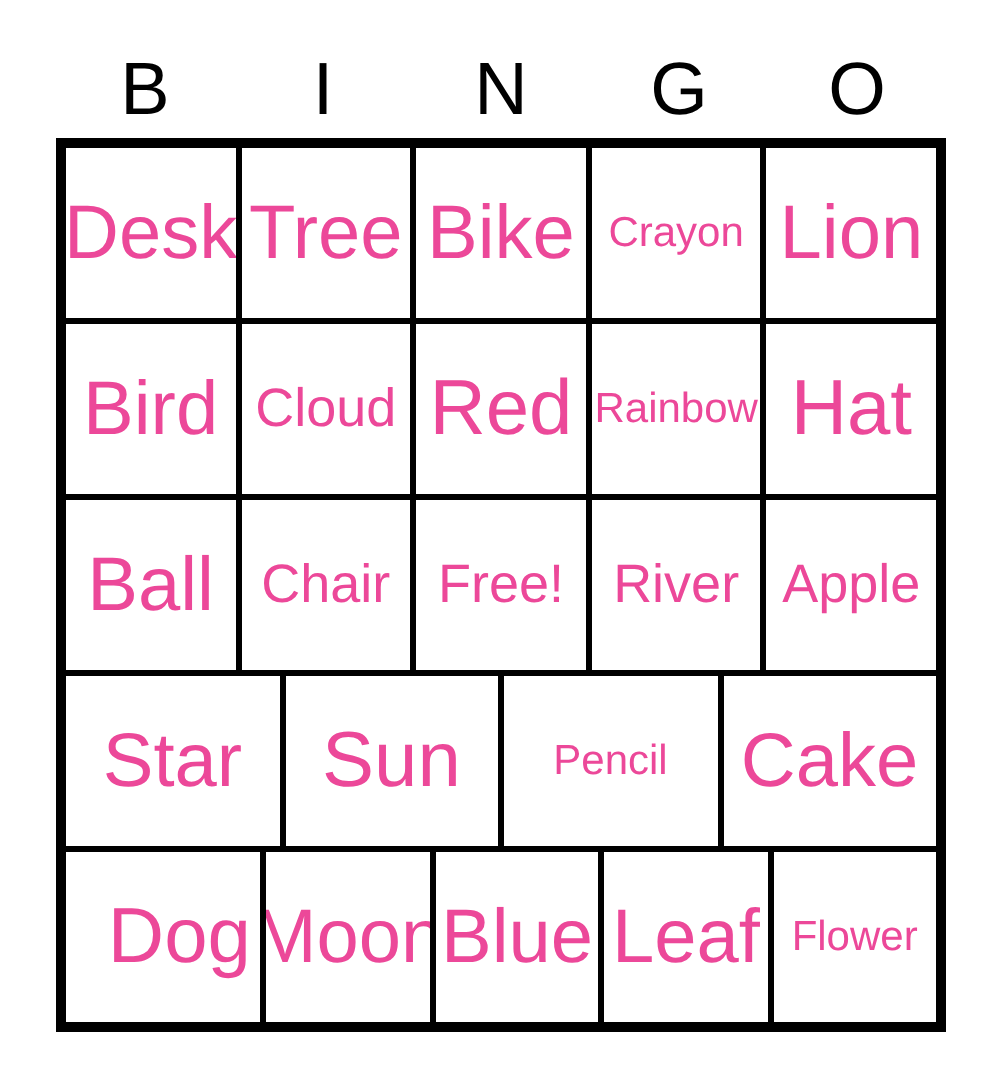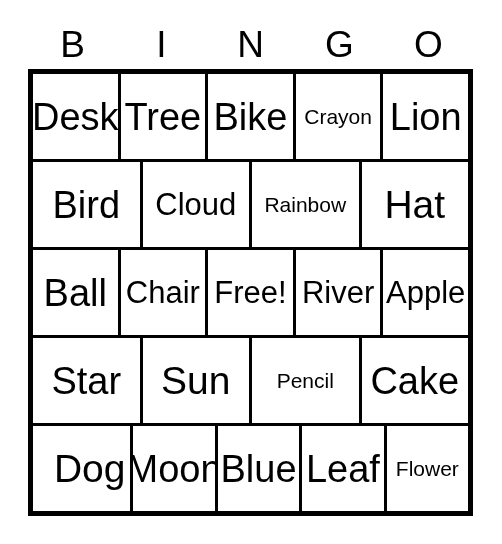--- a/index.html
+++ b/index.html
@@ -76,28 +76,28 @@
     min-width: 0;
     background: #ffffff;
   }
   .cell:last-child {
     border-right: none;
   }
   .cell-label {
     display: block;
     white-space: nowrap;
     line-height: 1;
-    color: #000000;
+    color: #ec4899;
     padding: 0 2px;
   }
 
   
   .len-3 .cell-label { font-size: 39px; }
   .len-4 .cell-label { font-size: 38px; }
-  .len-5 .cell-label { font-size: 31px; }
+  .len-5 .cell-label { font-size: 27px; }
   .len-6 .cell-label { font-size: 21px; }
   .len-7 .cell-label { font-size: 21px; }
 </style>
 </head>
 <body>
 
 <div id="card">
 
   <div id="header">
     <div class="header-cell">
@@ -137,20 +137,23 @@
       </div>
     </div>
 
     <div class="grid-row">
       <div class="cell len-4">
         <span class="cell-label">Bird</span>
       </div>
       <div class="cell len-5">
         <span class="cell-label">Cloud</span>
       </div>
+      <div class="cell len-3">
+        <span class="cell-label">Red</span>
+      </div>
       <div class="cell len-7">
         <span class="cell-label">Rainbow</span>
       </div>
       <div class="cell len-3">
         <span class="cell-label">Hat</span>
       </div>
     </div>
 
     <div class="grid-row">
       <div class="cell len-4">

